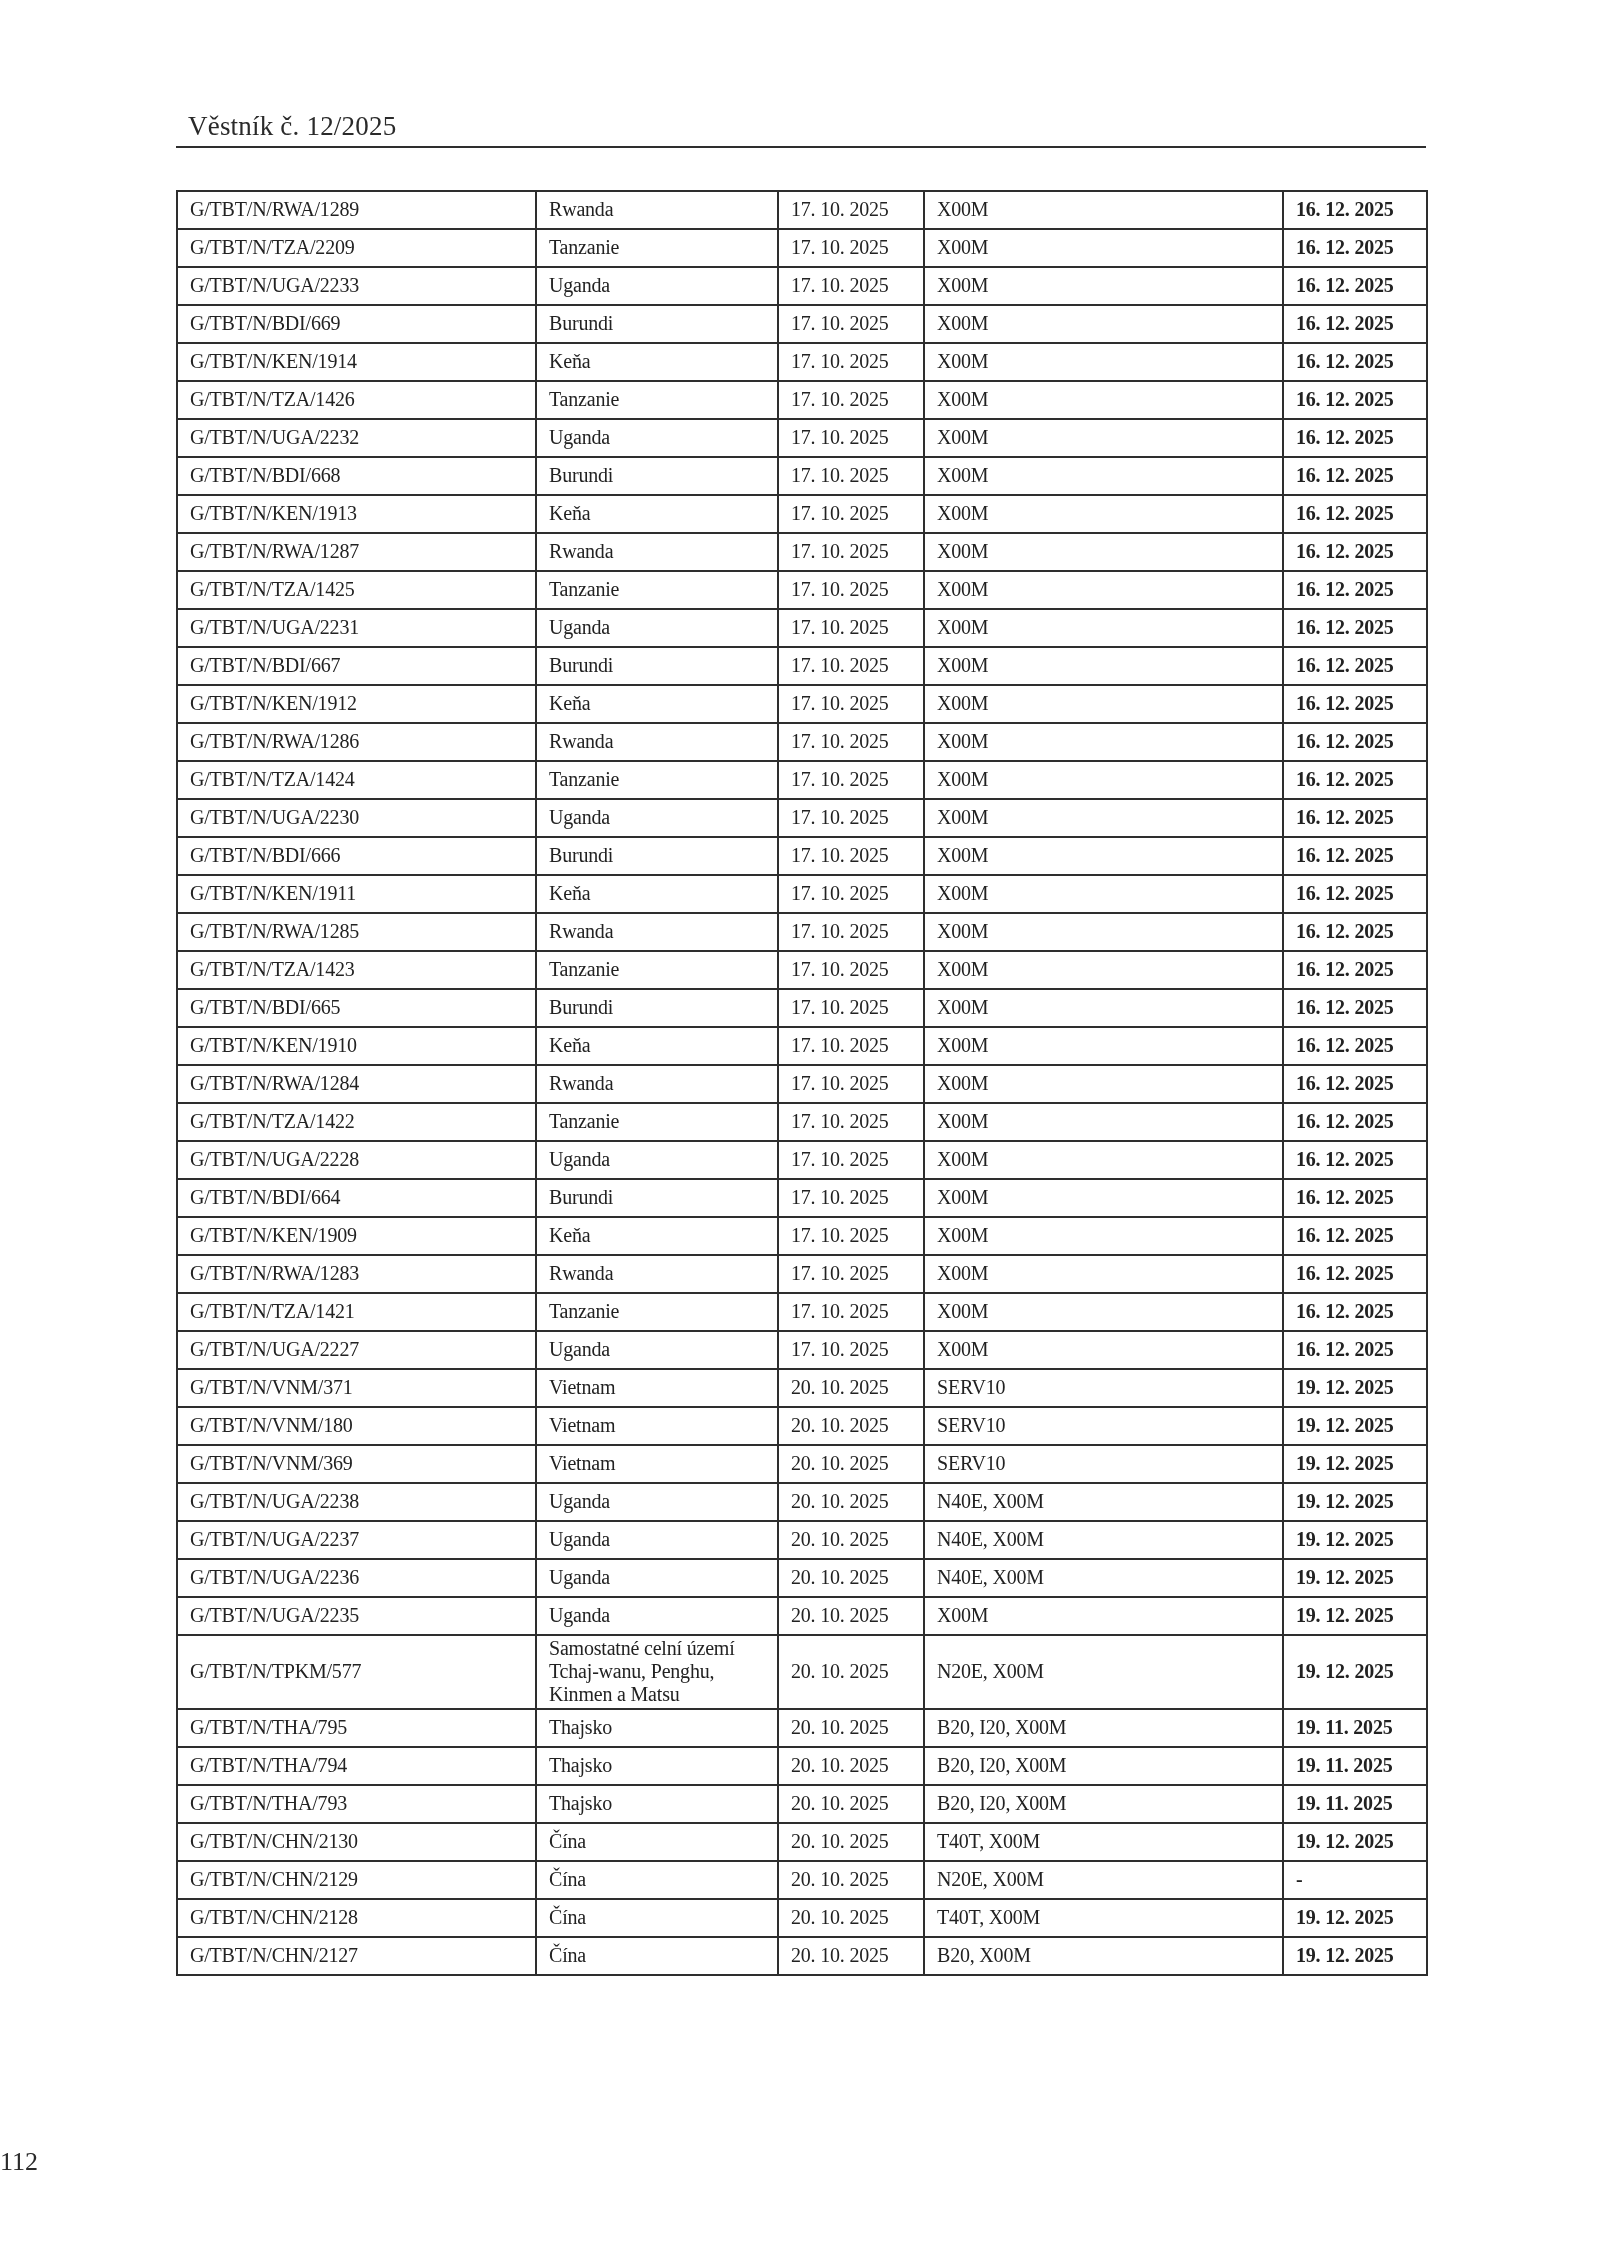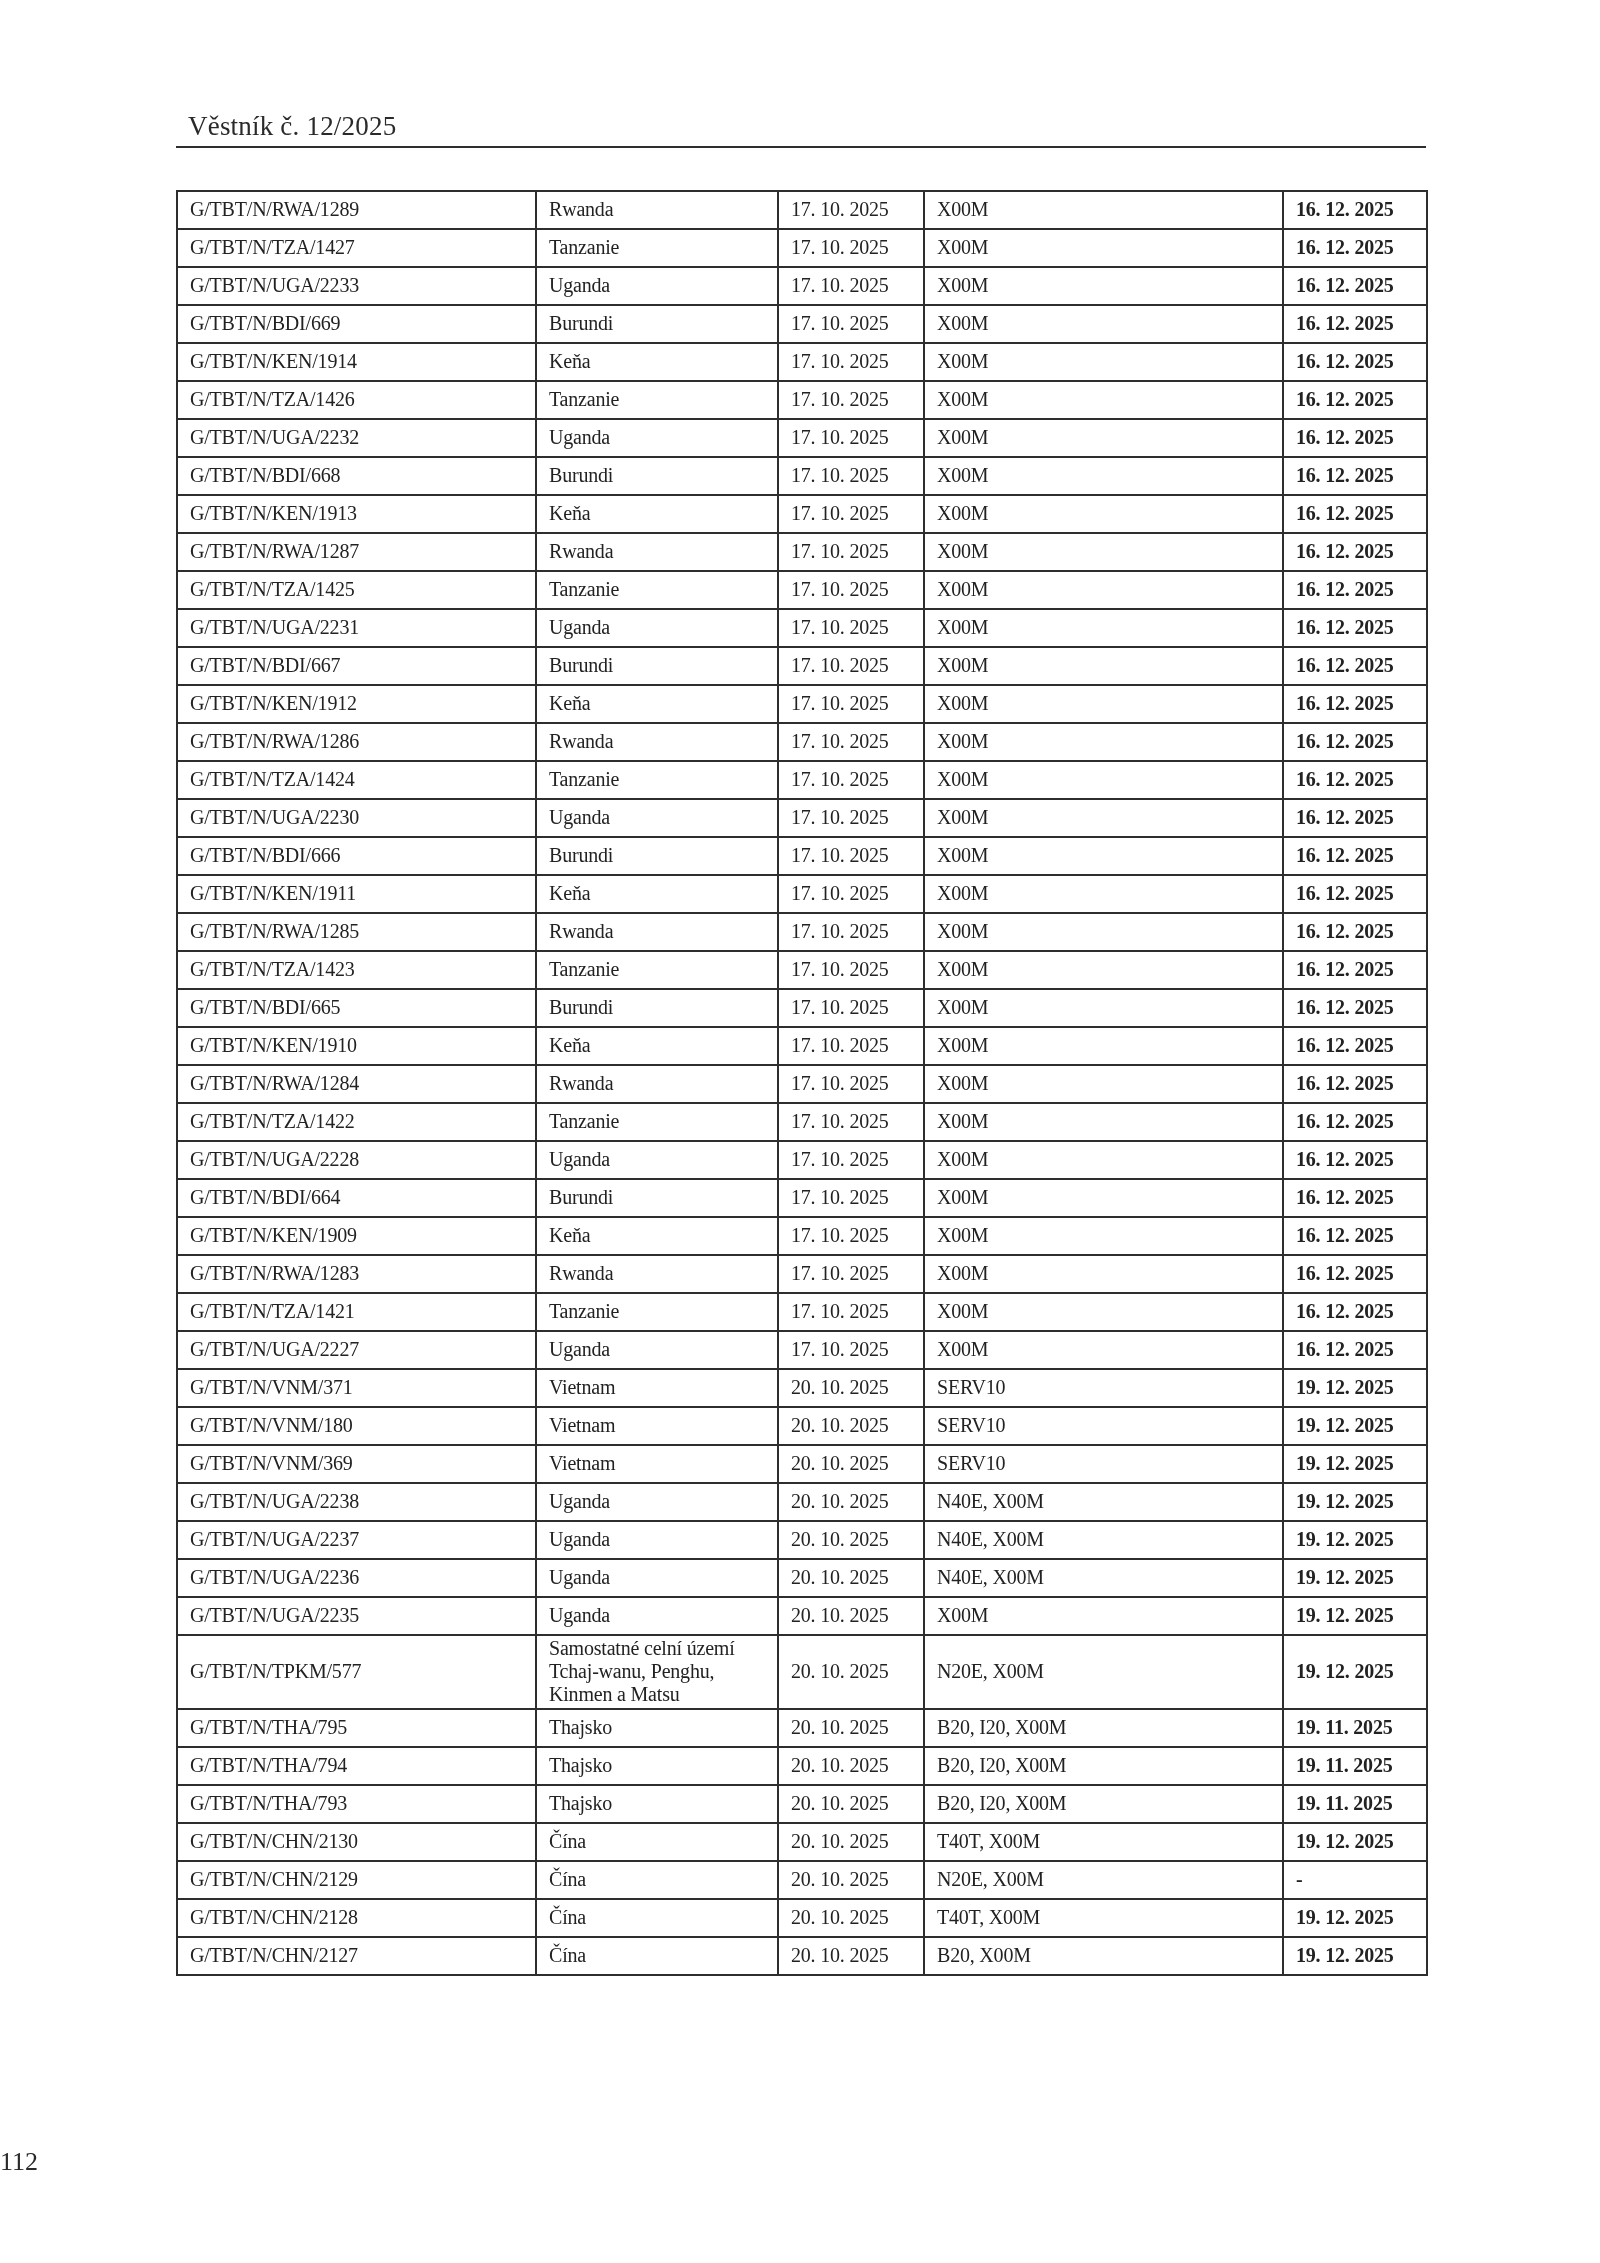--- a/index.html
+++ b/index.html
@@ -84,21 +84,21 @@
   </colgroup>
   <tbody>
       <tr>
         <td class="col-0">G/TBT/N/RWA/1289</td>
         <td class="col-1">Rwanda</td>
         <td class="col-2">17. 10. 2025</td>
         <td class="col-3">X00M</td>
         <td class="col-4">16. 12. 2025</td>
       </tr>
       <tr>
-        <td class="col-0">G/TBT/N/TZA/1427</td>
+        <td class="col-0">G/TBT/N/TZA/2209</td>
         <td class="col-1">Tanzanie</td>
         <td class="col-2">17. 10. 2025</td>
         <td class="col-3">X00M</td>
         <td class="col-4">16. 12. 2025</td>
       </tr>
       <tr>
         <td class="col-0">G/TBT/N/UGA/2233</td>
         <td class="col-1">Uganda</td>
         <td class="col-2">17. 10. 2025</td>
         <td class="col-3">X00M</td>

